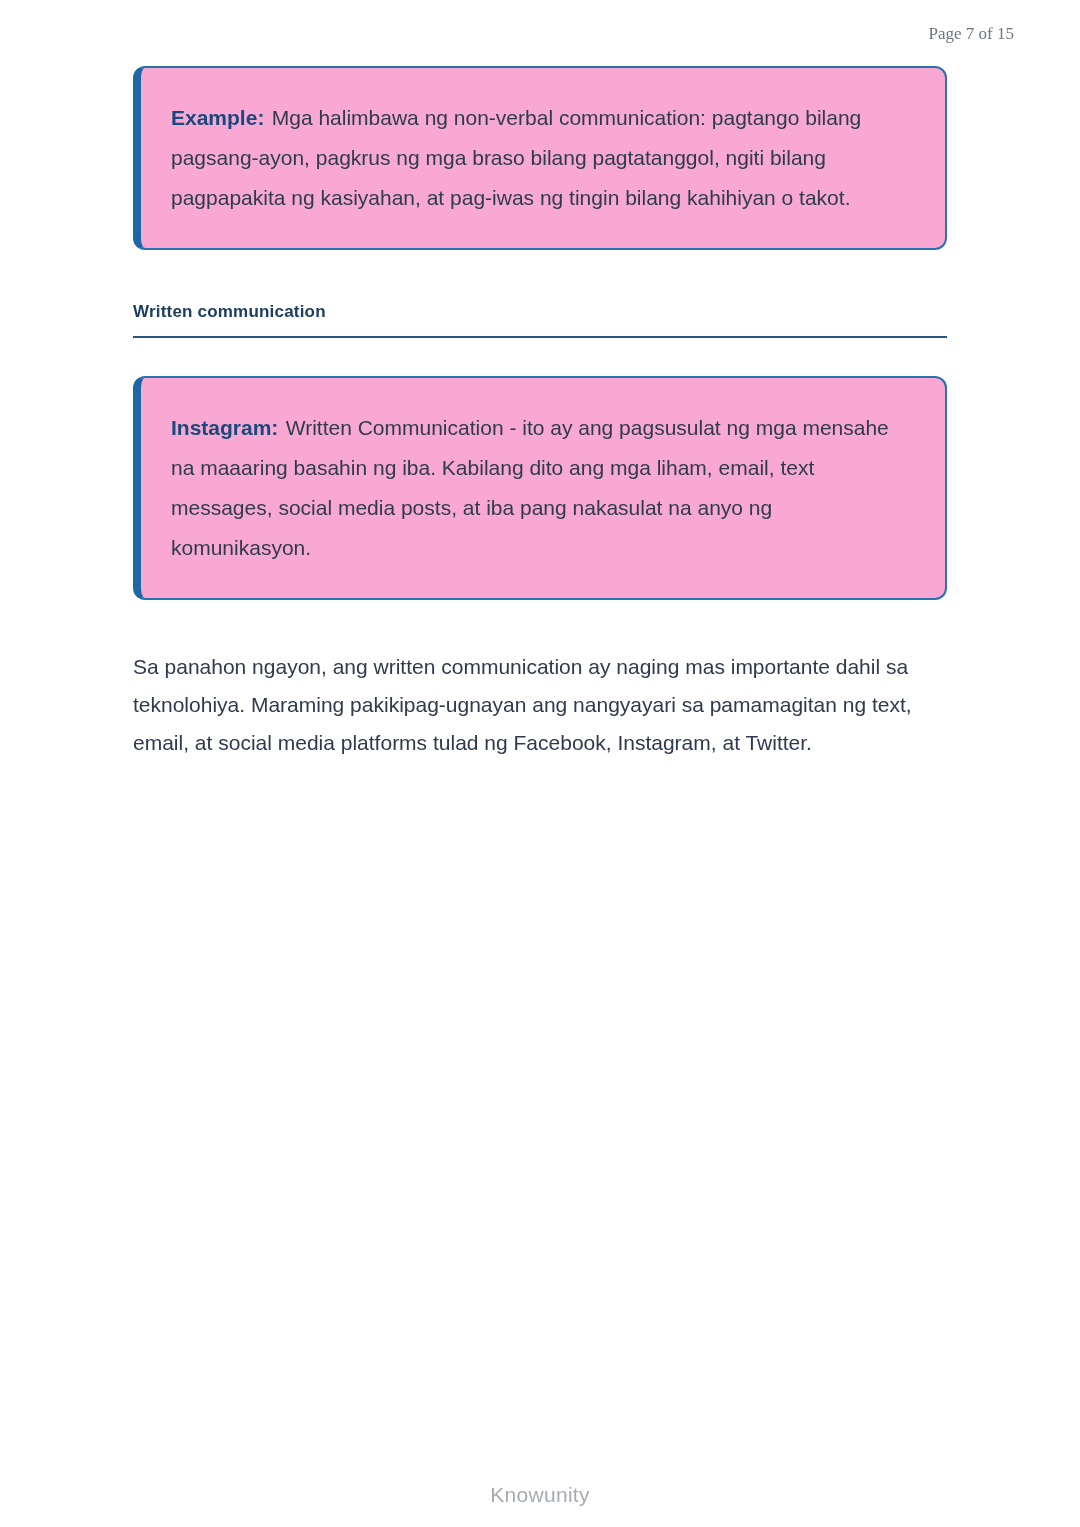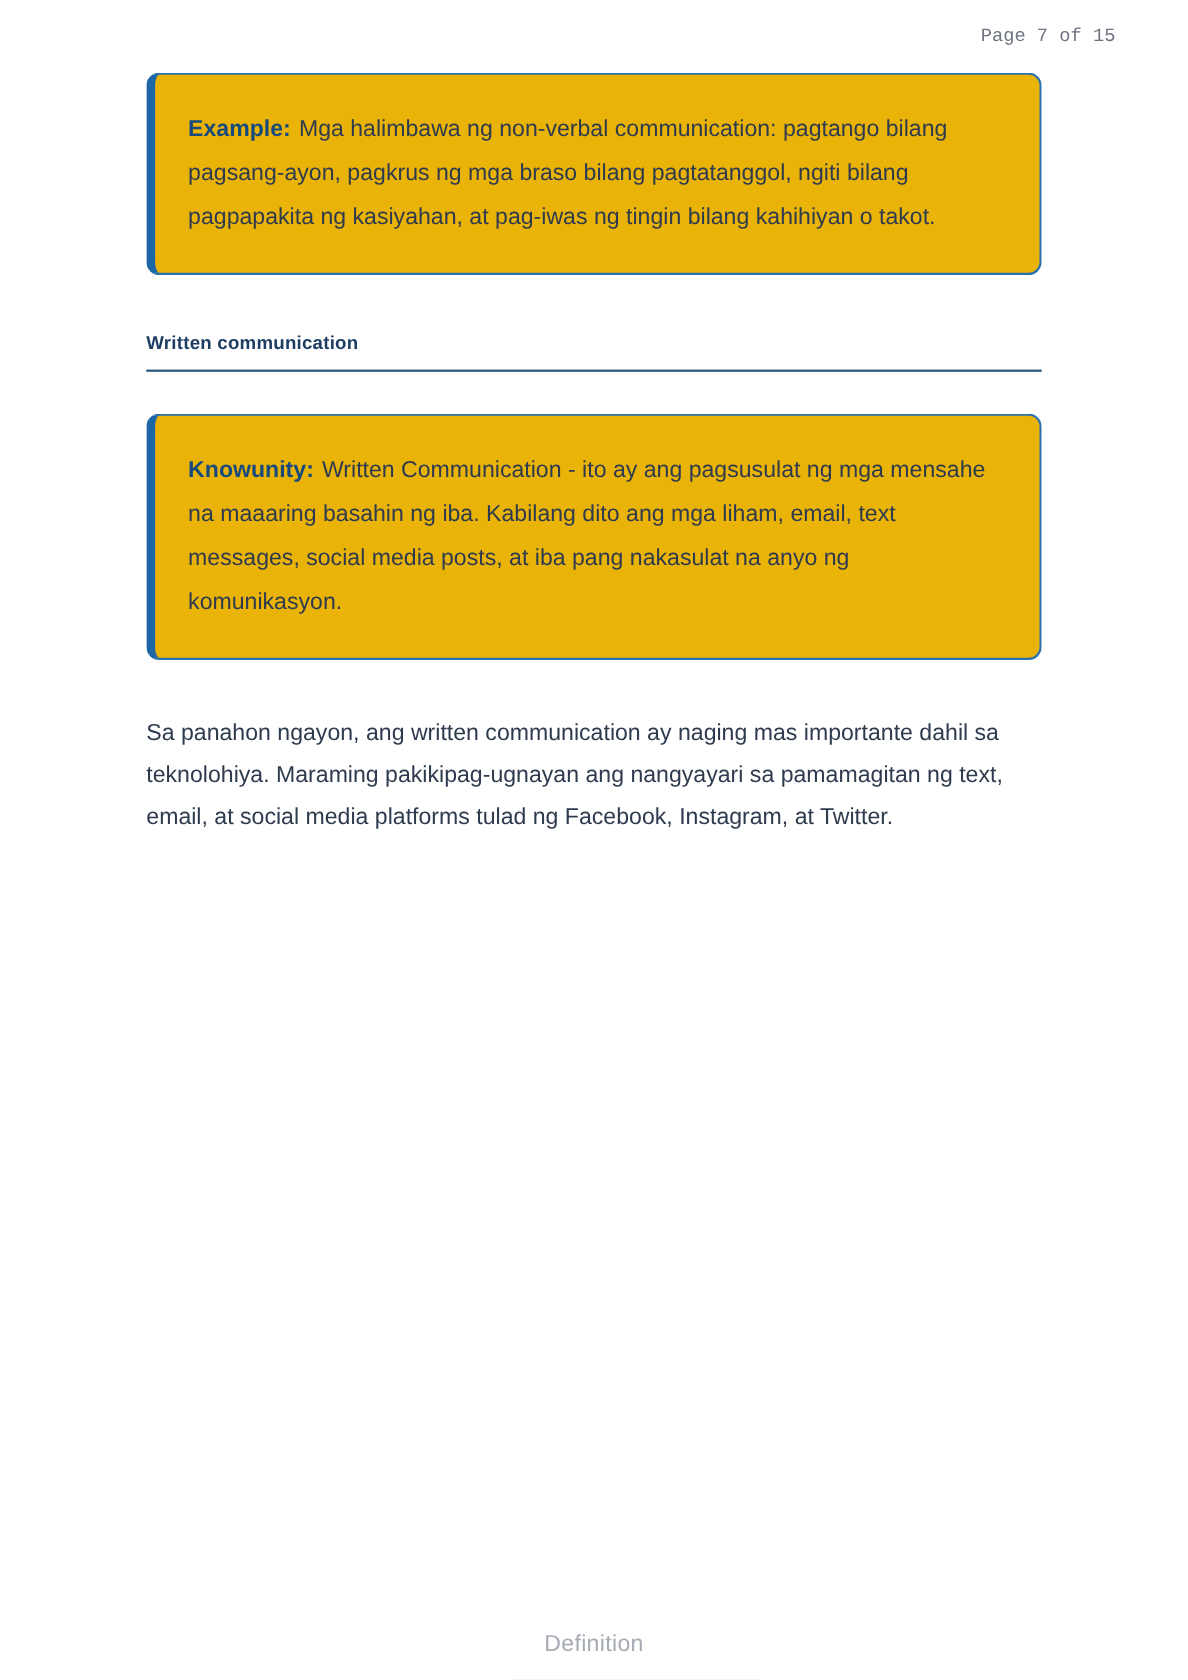--- a/index.html
+++ b/index.html
@@ -19,36 +19,36 @@
     margin: 0 auto;
     background: #ffffff;
     font-family: "Liberation Sans", "DejaVu Sans", sans-serif;
     color: var(--text-dark);
     overflow: hidden;
   }
   .page-number {
     position: absolute;
     top: 24px;
     right: 66px;
-    font-family: Liberation Mono, monospace;
+    font-family: Liberation Serif, serif;
     font-size: 17px;
     color: #6e7480;
   }
   .content {
     position: absolute;
     top: 66px;
     left: 133px;
     width: 814px;
   }
   .callout {
     border: 2px solid var(--accent-blue);
     border-left: 8px solid var(--accent-blue-dark);
     border-radius: 12px;
     padding: 30px 44px 30px 30px;
-    background: #eab308;
+    background: #f9a8d4;
   }
   .callout p {
     font-size: 21px;
     line-height: 40px;
     color: var(--text-dark);
   }
   .callout-label {
     font-weight: bold;
     color: var(--label-blue);
     margin-right: 0.35em;
@@ -98,24 +98,24 @@
       <p>
         <strong class="callout-label">Example:</strong><span>Mga halimbawa ng non-verbal communication: pagtango bilang pagsang-ayon, pagkrus ng mga braso bilang pagtatanggol, ngiti bilang pagpapakita ng kasiyahan, at pag-iwas ng tingin bilang kahihiyan o takot.</span>
       </p>
     </div>
 
     <h2 class="section-heading">Written communication</h2>
     <hr class="section-rule">
 
     <div class="callout gap-after-rule">
       <p>
-        <strong class="callout-label">Knowunity:</strong><span>Written Communication - ito ay ang pagsusulat ng mga mensahe na maaaring basahin ng iba. Kabilang dito ang mga liham, email, text messages, social media posts, at iba pang nakasulat na anyo ng komunikasyon.</span>
+        <strong class="callout-label">Instagram:</strong><span>Written Communication - ito ay ang pagsusulat ng mga mensahe na maaaring basahin ng iba. Kabilang dito ang mga liham, email, text messages, social media posts, at iba pang nakasulat na anyo ng komunikasyon.</span>
       </p>
     </div>
 
     <p class="body-paragraph">Sa panahon ngayon, ang written communication ay naging mas importante dahil sa teknolohiya. Maraming pakikipag-ugnayan ang nangyayari sa pamamagitan ng text, email, at social media platforms tulad ng Facebook, Instagram, at Twitter.</p>
 
 
   </div>
 
-  <div class="footer-brand">Definition</div>
+  <div class="footer-brand">Knowunity</div>
 
 </div>
 
 </body></html>

